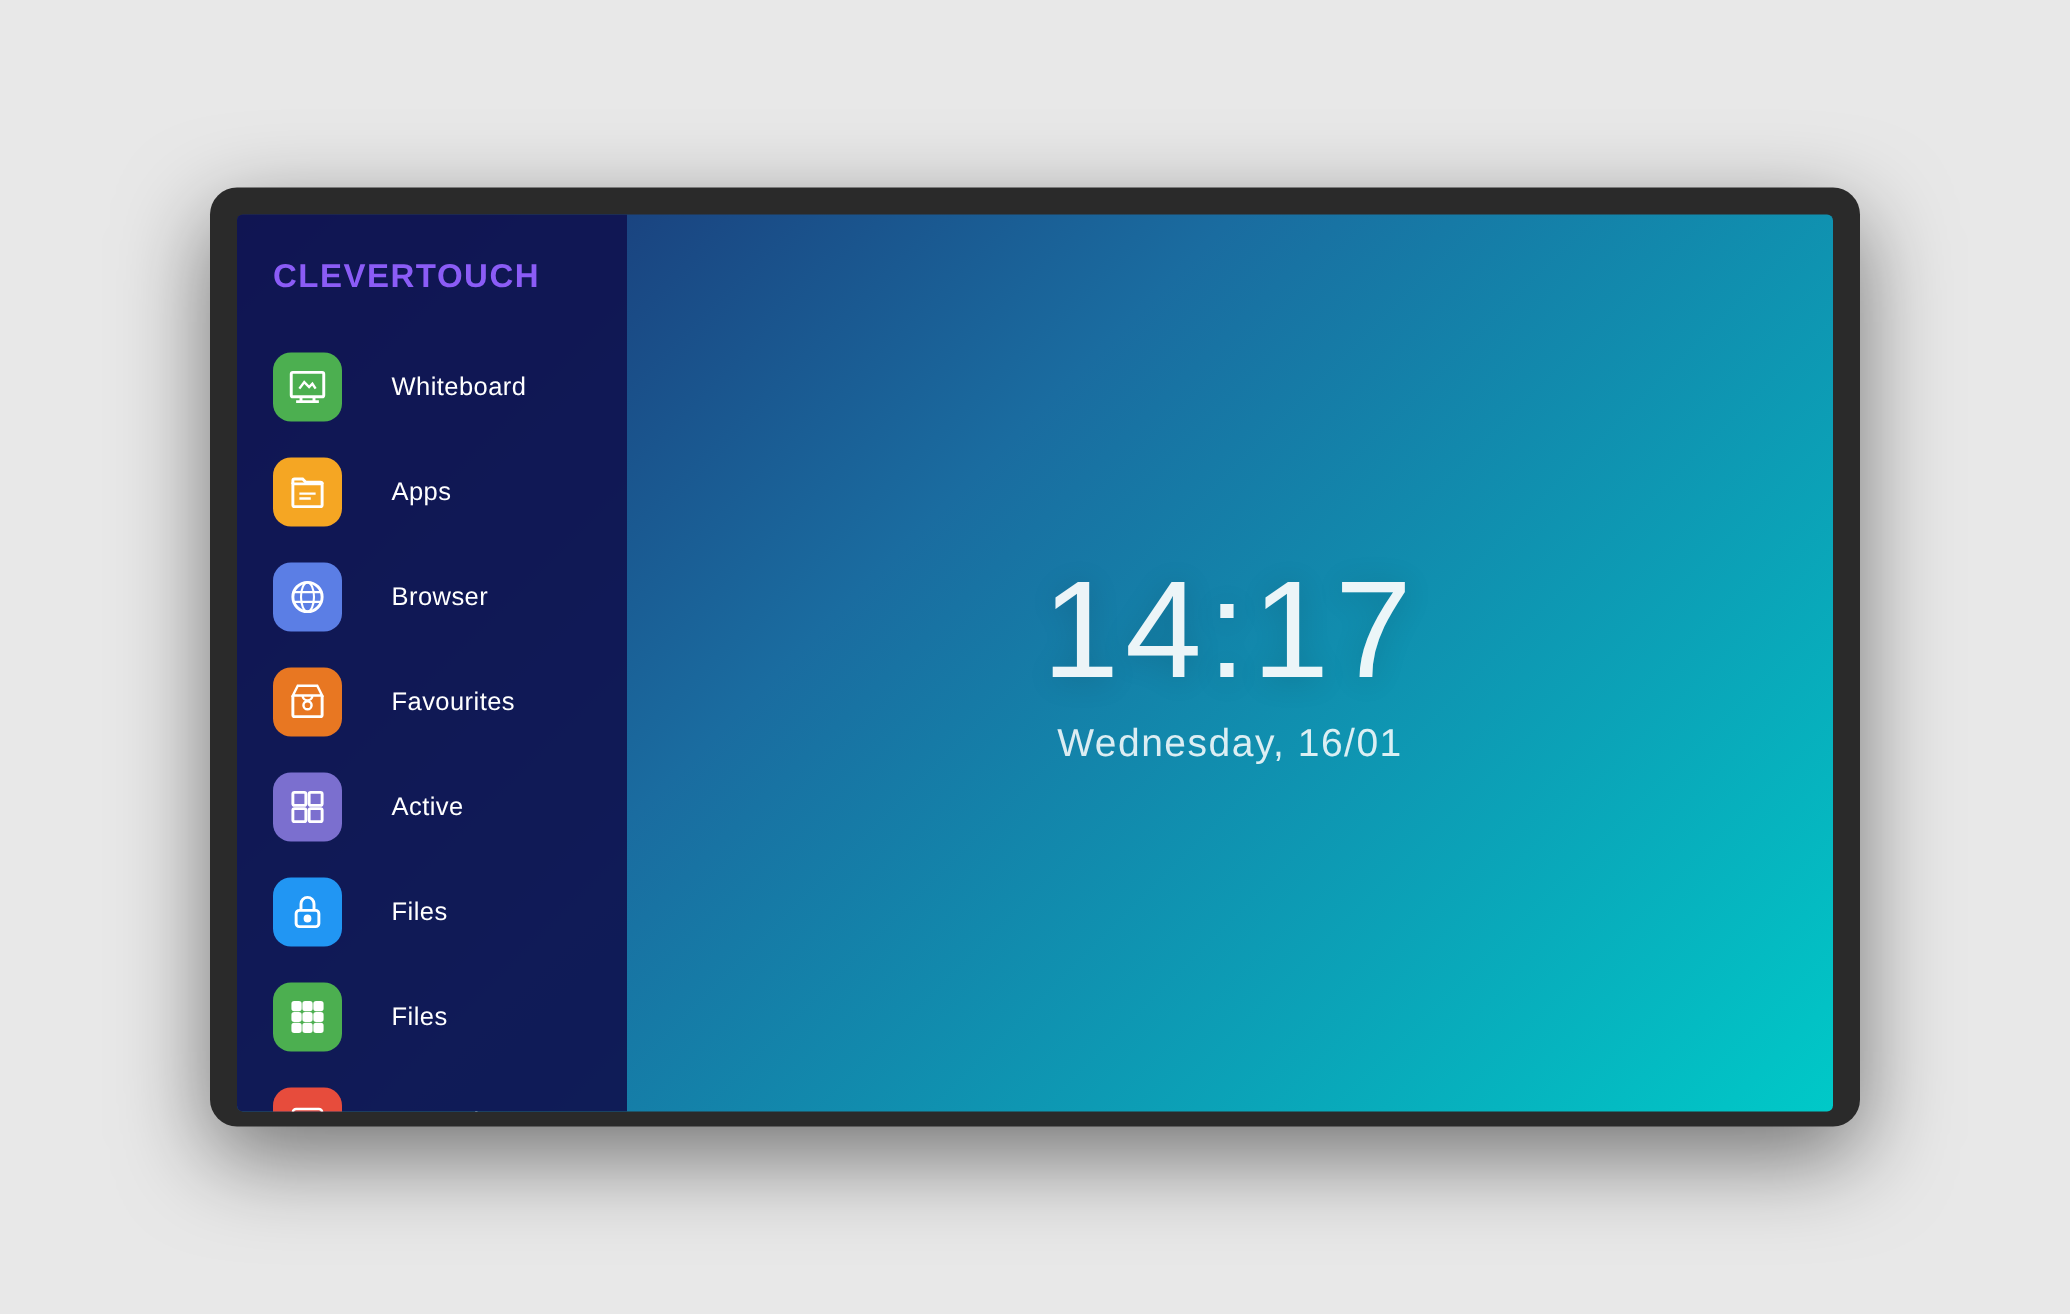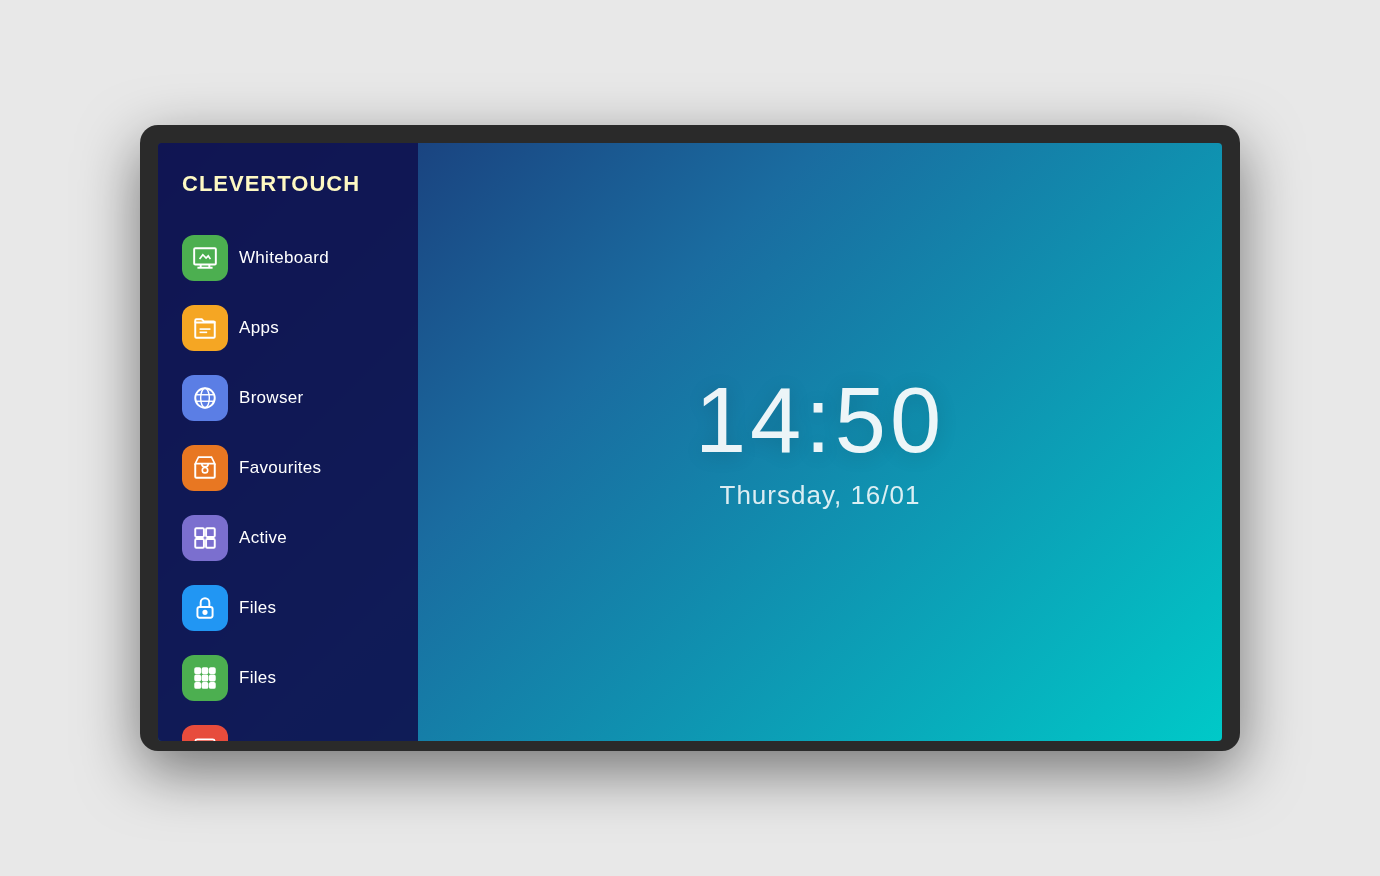--- a/index.html
+++ b/index.html
@@ -34,39 +34,39 @@
       width: 260px;
       min-width: 260px;
       background: rgba(15, 20, 80, 0.92);
       display: flex;
       flex-direction: column;
       padding: 28px 0 20px 0;
       z-index: 2;
     }
 
     .brand-title {
-      color: #fef9c3;
+      color: #8b5cf6;
       font-size: 22px;
       font-weight: 800;
       letter-spacing: 1px;
       padding: 0 24px 28px 24px;
       font-family: Arial, sans-serif;
     }
 
     .nav-items {
       display: flex;
       flex-direction: column;
       gap: 4px;
       flex: 1;
     }
 
     .nav-item {
       display: flex;
       align-items: center;
-      gap: 11px;
+      gap: 33px;
       padding: 10px 24px;
       cursor: pointer;
       border-radius: 0;
       transition: background 0.15s;
     }
 
     .nav-icon {
       width: 46px;
       height: 46px;
       border-radius: 12px;
@@ -282,19 +282,19 @@
               <polygon points="12,8 13.5,11 17,11.5 14.5,13.8 15.2,17.2 12,15.5 8.8,17.2 9.5,13.8 7,11.5 10.5,11" stroke="white" stroke-width="1.2" fill="none"></polygon>
             </svg>
           </div>
           <span class="nav-label">Favourites</span>
         </div>
 
       </div>
     </div>
 
     <div class="main-content">
-      <div class="clock">14:50</div>
-      <div class="date">Thursday, 16/01</div>
+      <div class="clock">14:17</div>
+      <div class="date">Wednesday, 16/01</div>
     </div>
 
   </div>
 
 </div>
 
 </body></html>

